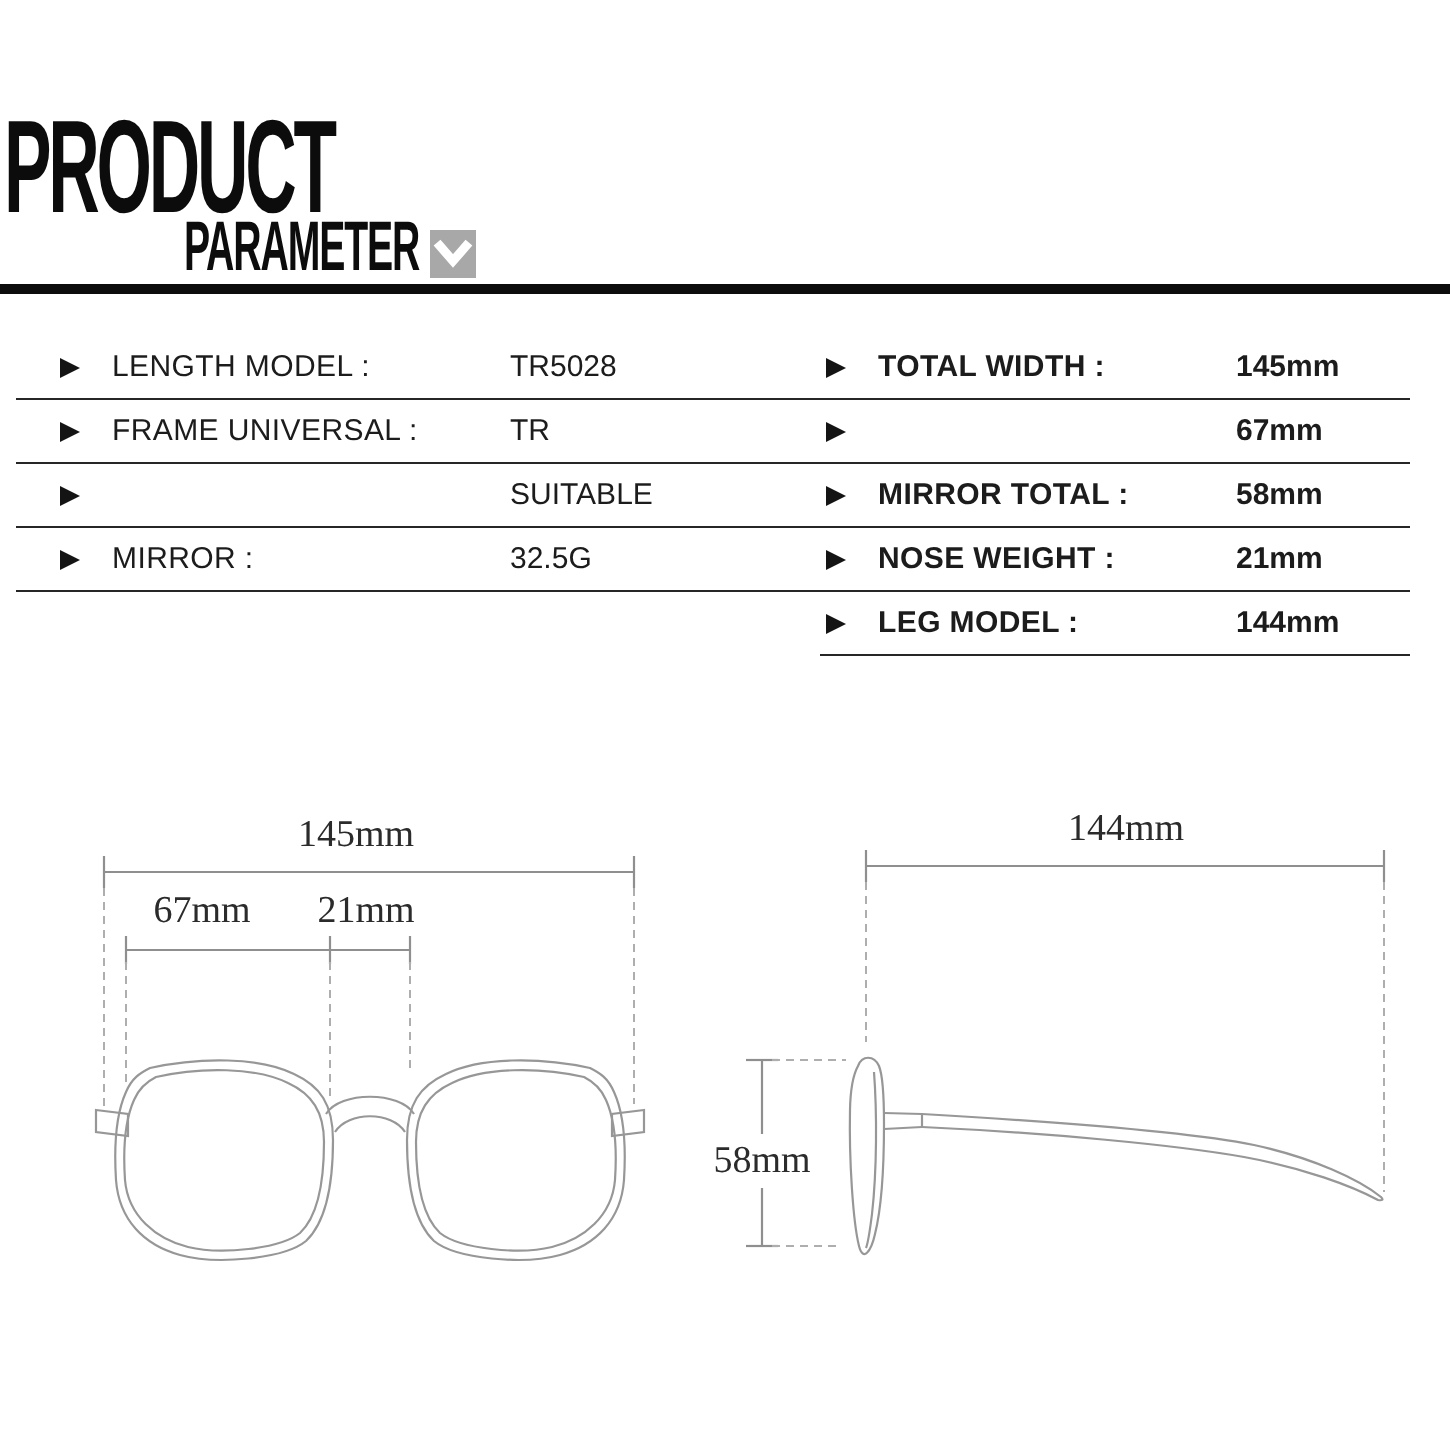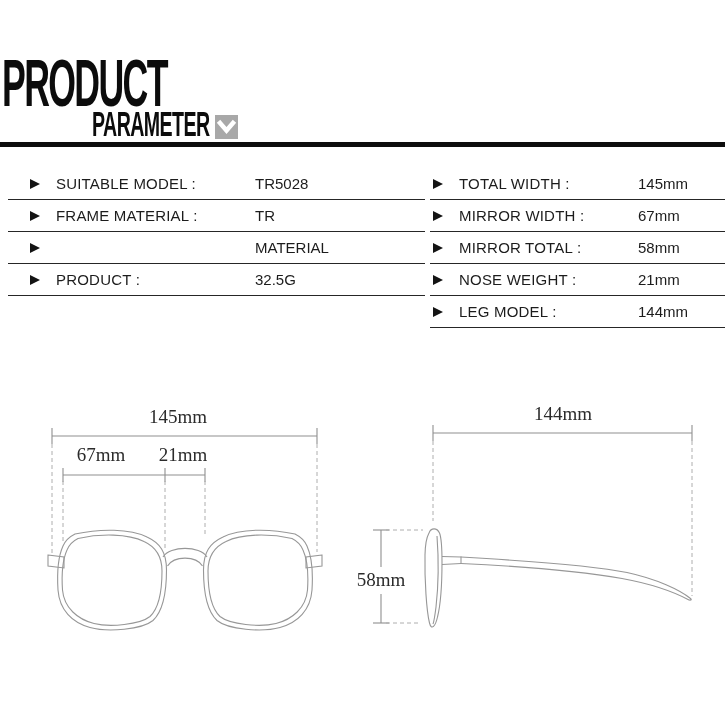--- a/index.html
+++ b/index.html
@@ -23,21 +23,21 @@
   .chev {
     position:absolute; left:215px; top:115px; width:23px; height:24px;
     background:#a8a8a8; display:flex; align-items:center; justify-content:center;
   }
   .rule {
     position:absolute; left:0; top:142px; width:725px; height:5px; background:#0d0d0d;
   }
   
   .spec { position:absolute; top:168px; }
   .spec.left  { left:8px;   width:417px; }
-  .spec.right { left:430px; width:295px; }
+  .spec.right { left:410px; width:295px;font-weight:bold; }
   .row {
     position:relative; height:31px; display:flex; align-items:center;
     border-bottom:1.6px solid #262626;
   }
   .tri {
     width:0; height:0; flex:0 0 auto;
     border-left:10px solid #141414;
     border-top:5.5px solid transparent;
     border-bottom:5.5px solid transparent;
   }
@@ -59,48 +59,47 @@
 <div class="chev">
   <svg width="23" height="24" viewBox="0 0 23 24" aria-hidden="true">
     <polyline points="5,8 11.5,15.5 18,8" fill="none" stroke="#ffffff" stroke-width="4.5" stroke-linecap="square"></polyline>
   </svg>
 </div>
 <div class="rule"></div>
 
 <div class="spec left">
   <div class="row">
     <span class="tri"></span>
-    <span class="lbl">SUITABLE MODEL :</span>
+    <span class="lbl">LENGTH MODEL :</span>
     <span class="val">TR5028</span>
   </div>
   <div class="row">
     <span class="tri"></span>
-    <span class="lbl">FRAME MATERIAL :</span>
+    <span class="lbl">FRAME UNIVERSAL :</span>
     <span class="val">TR</span>
   </div>
   <div class="row">
     <span class="tri"></span>
-    <span class="val">MATERIAL</span>
+    <span class="val">SUITABLE</span>
   </div>
   <div class="row">
     <span class="tri"></span>
-    <span class="lbl">PRODUCT :</span>
+    <span class="lbl">MIRROR :</span>
     <span class="val">32.5G</span>
   </div>
 </div>
 
 <div class="spec right">
   <div class="row">
     <span class="tri"></span>
     <span class="lbl">TOTAL WIDTH :</span>
     <span class="val">145mm</span>
   </div>
   <div class="row">
     <span class="tri"></span>
-    <span class="lbl">MIRROR WIDTH :</span>
     <span class="val">67mm</span>
   </div>
   <div class="row">
     <span class="tri"></span>
     <span class="lbl">MIRROR TOTAL :</span>
     <span class="val">58mm</span>
   </div>
   <div class="row">
     <span class="tri"></span>
     <span class="lbl">NOSE WEIGHT :</span>

